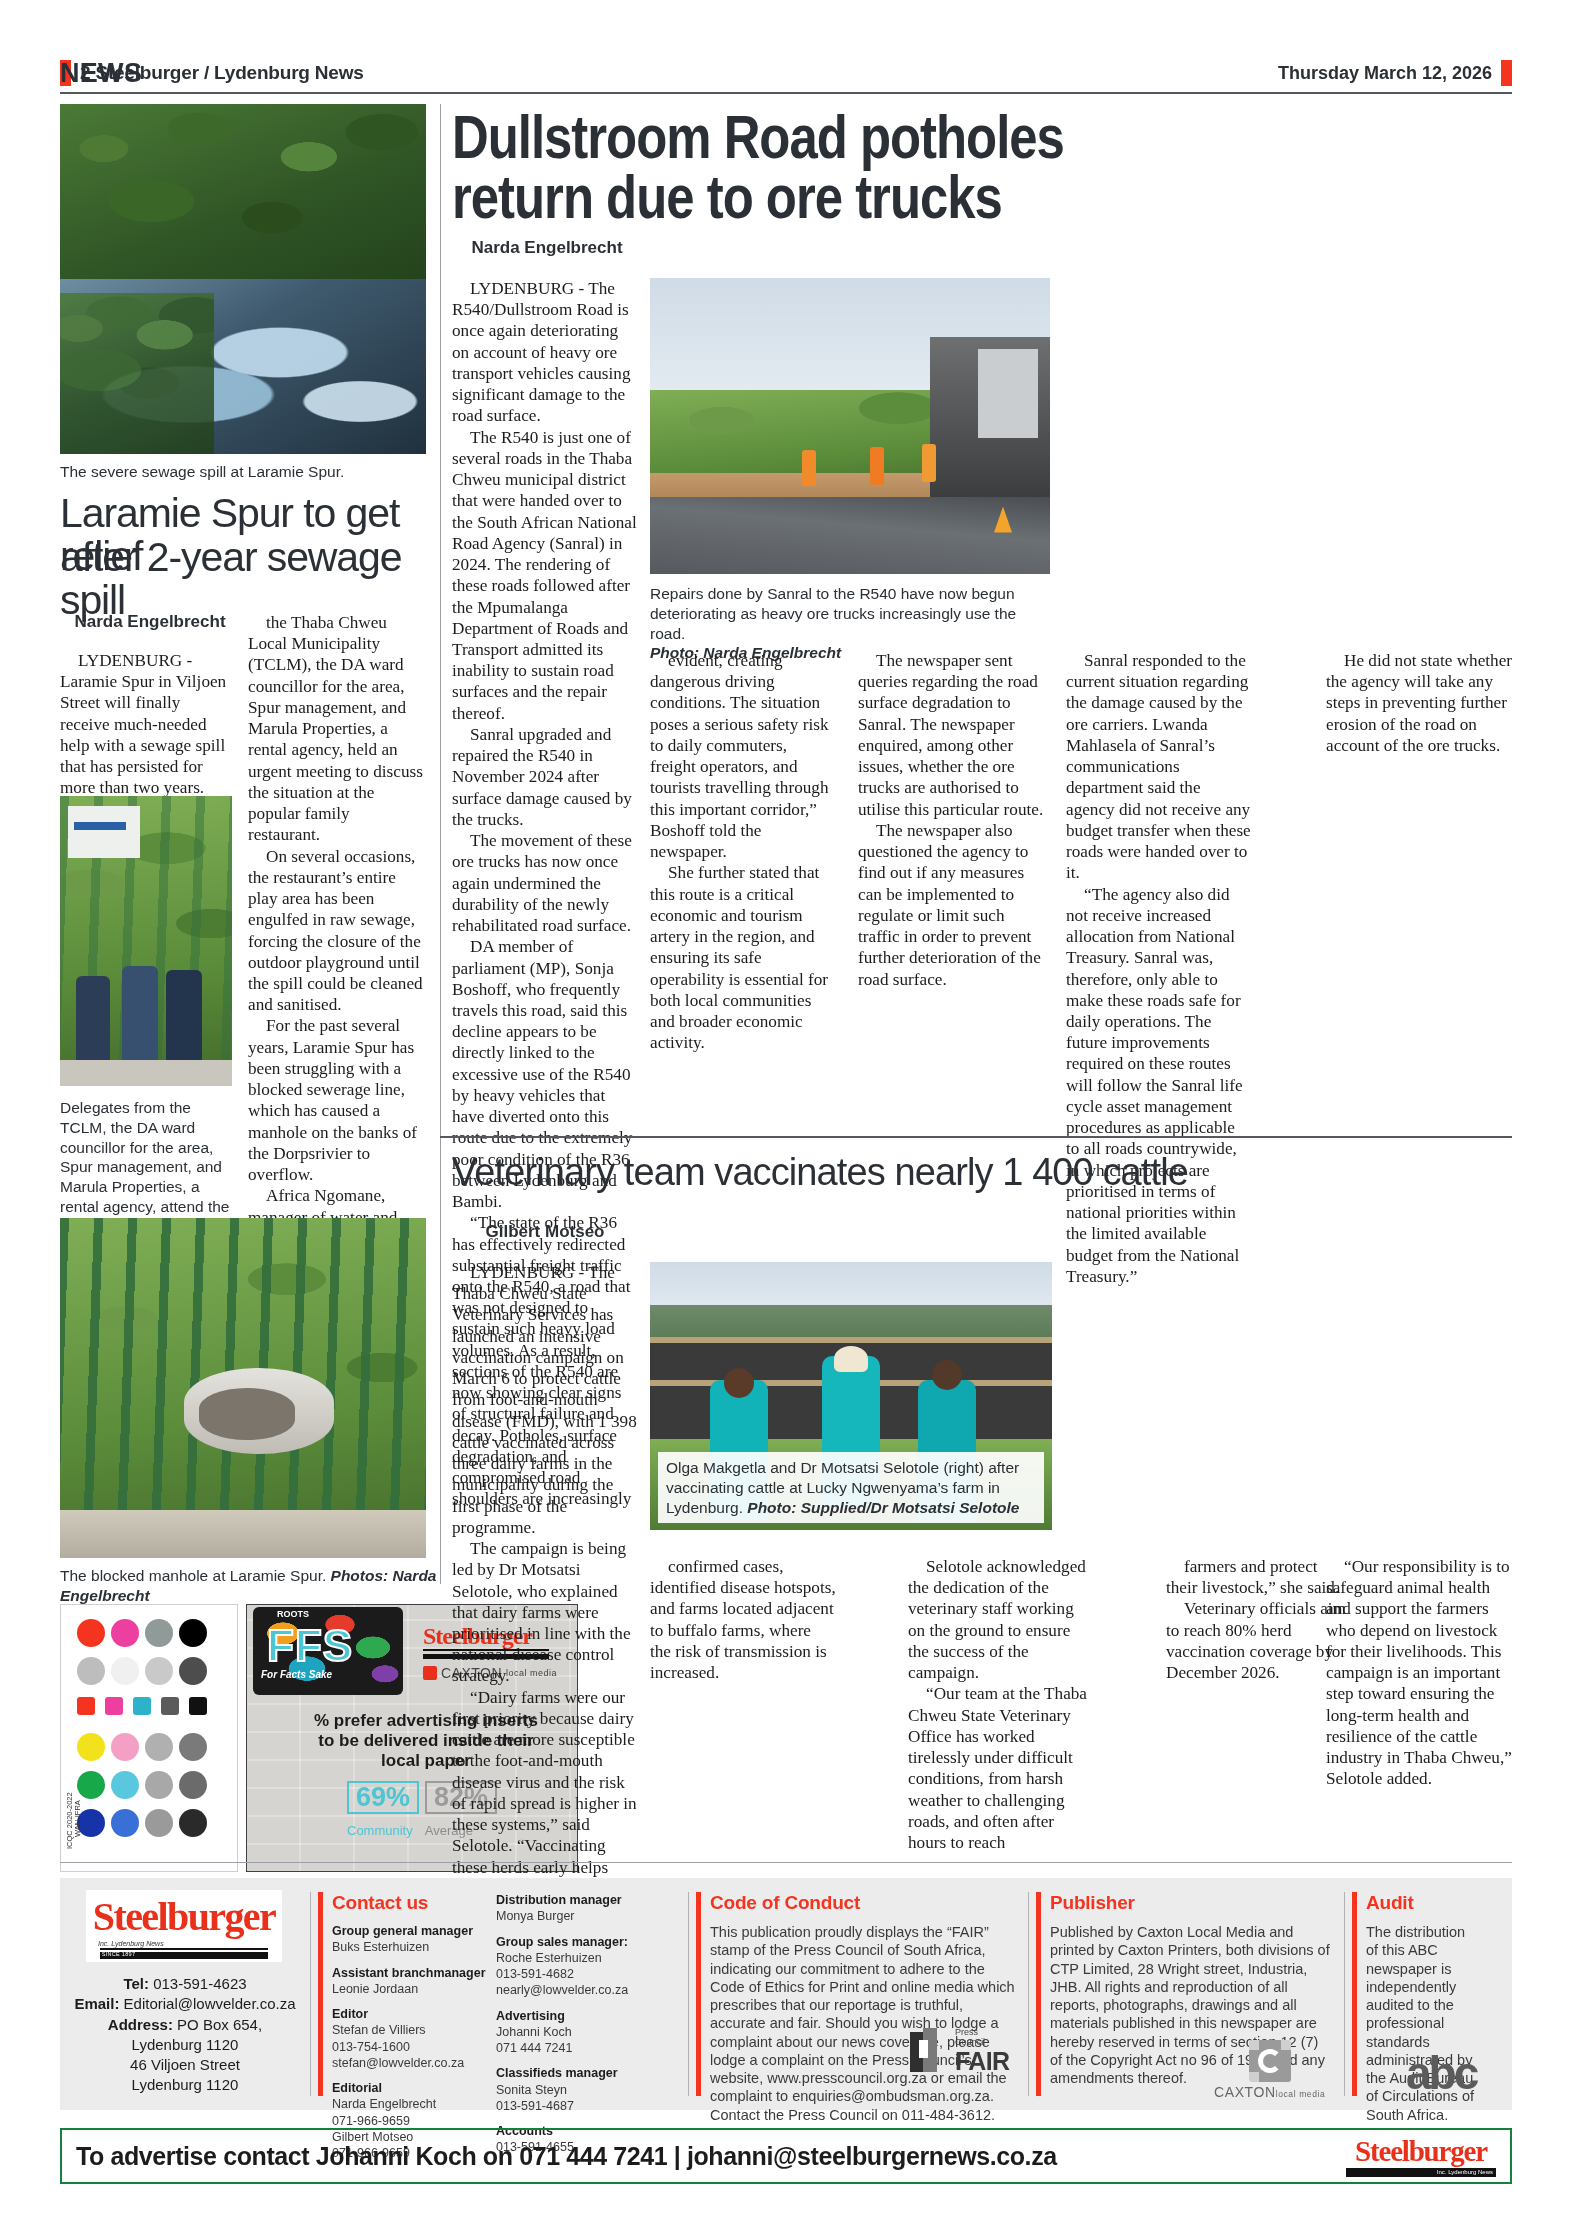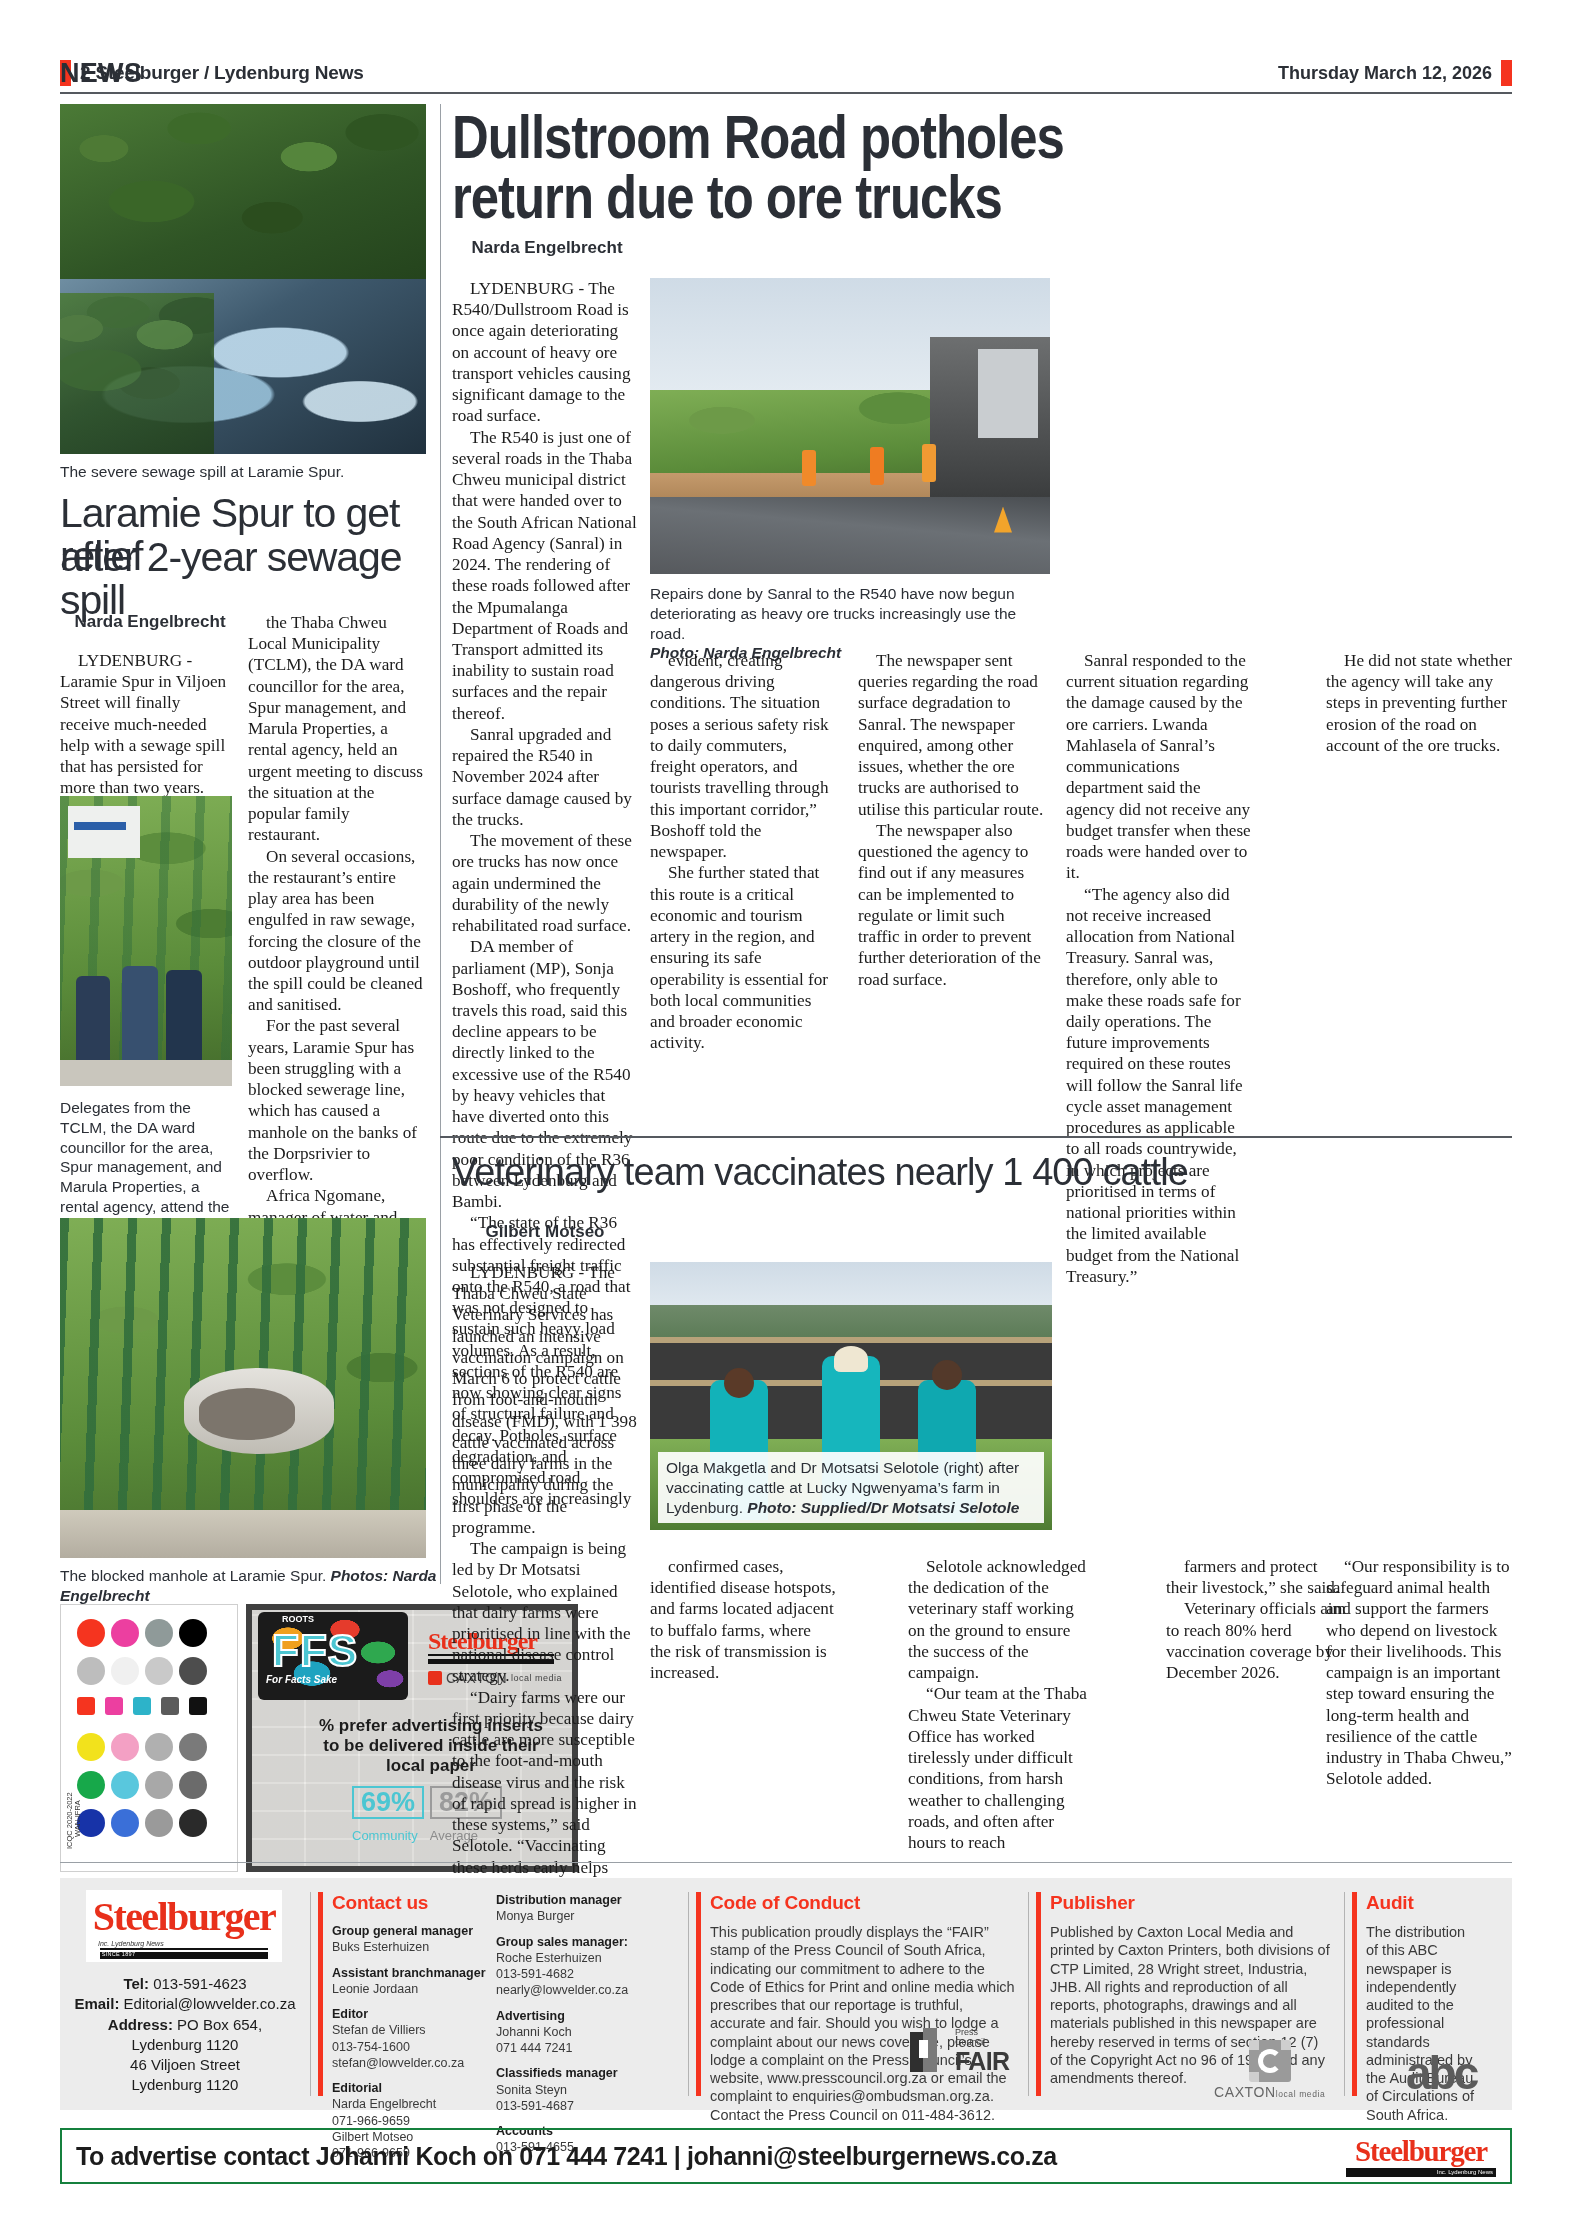--- a/index.html
+++ b/index.html
@@ -142,21 +142,21 @@
   .sb-black { width: 86%; height: 7px; background: #111; margin-top: 2px; position: relative; }
   .sb-since {
     position: absolute; left: 2px; top: -1px; font-size: 5.5px; color: #fff; letter-spacing: .3px;
   }
   .sb-contact { position: absolute; text-align: center; font-size: 15px; line-height: 1.35; color: #1c1c1c; }
   .sb-contact b { font-weight: bold; }
 
   
   .ffsad {
     position: absolute; background: #f2f2f0; overflow: hidden;
-    border: 6px solid #404040;
+    border: 1px solid #404040;
   }
   .ffs-wall {
     position: absolute; inset: 0;
     background:
       repeating-linear-gradient(0deg, rgba(0,0,0,.05) 0 26px, rgba(0,0,0,0) 26px 28px),
       repeating-linear-gradient(90deg, rgba(0,0,0,.05) 0 52px, rgba(0,0,0,0) 52px 54px),
       #ecebe8;
   }
   .ffs-graf {
     position: absolute; left: 6px; top: 2px; width: 150px; height: 88px;

